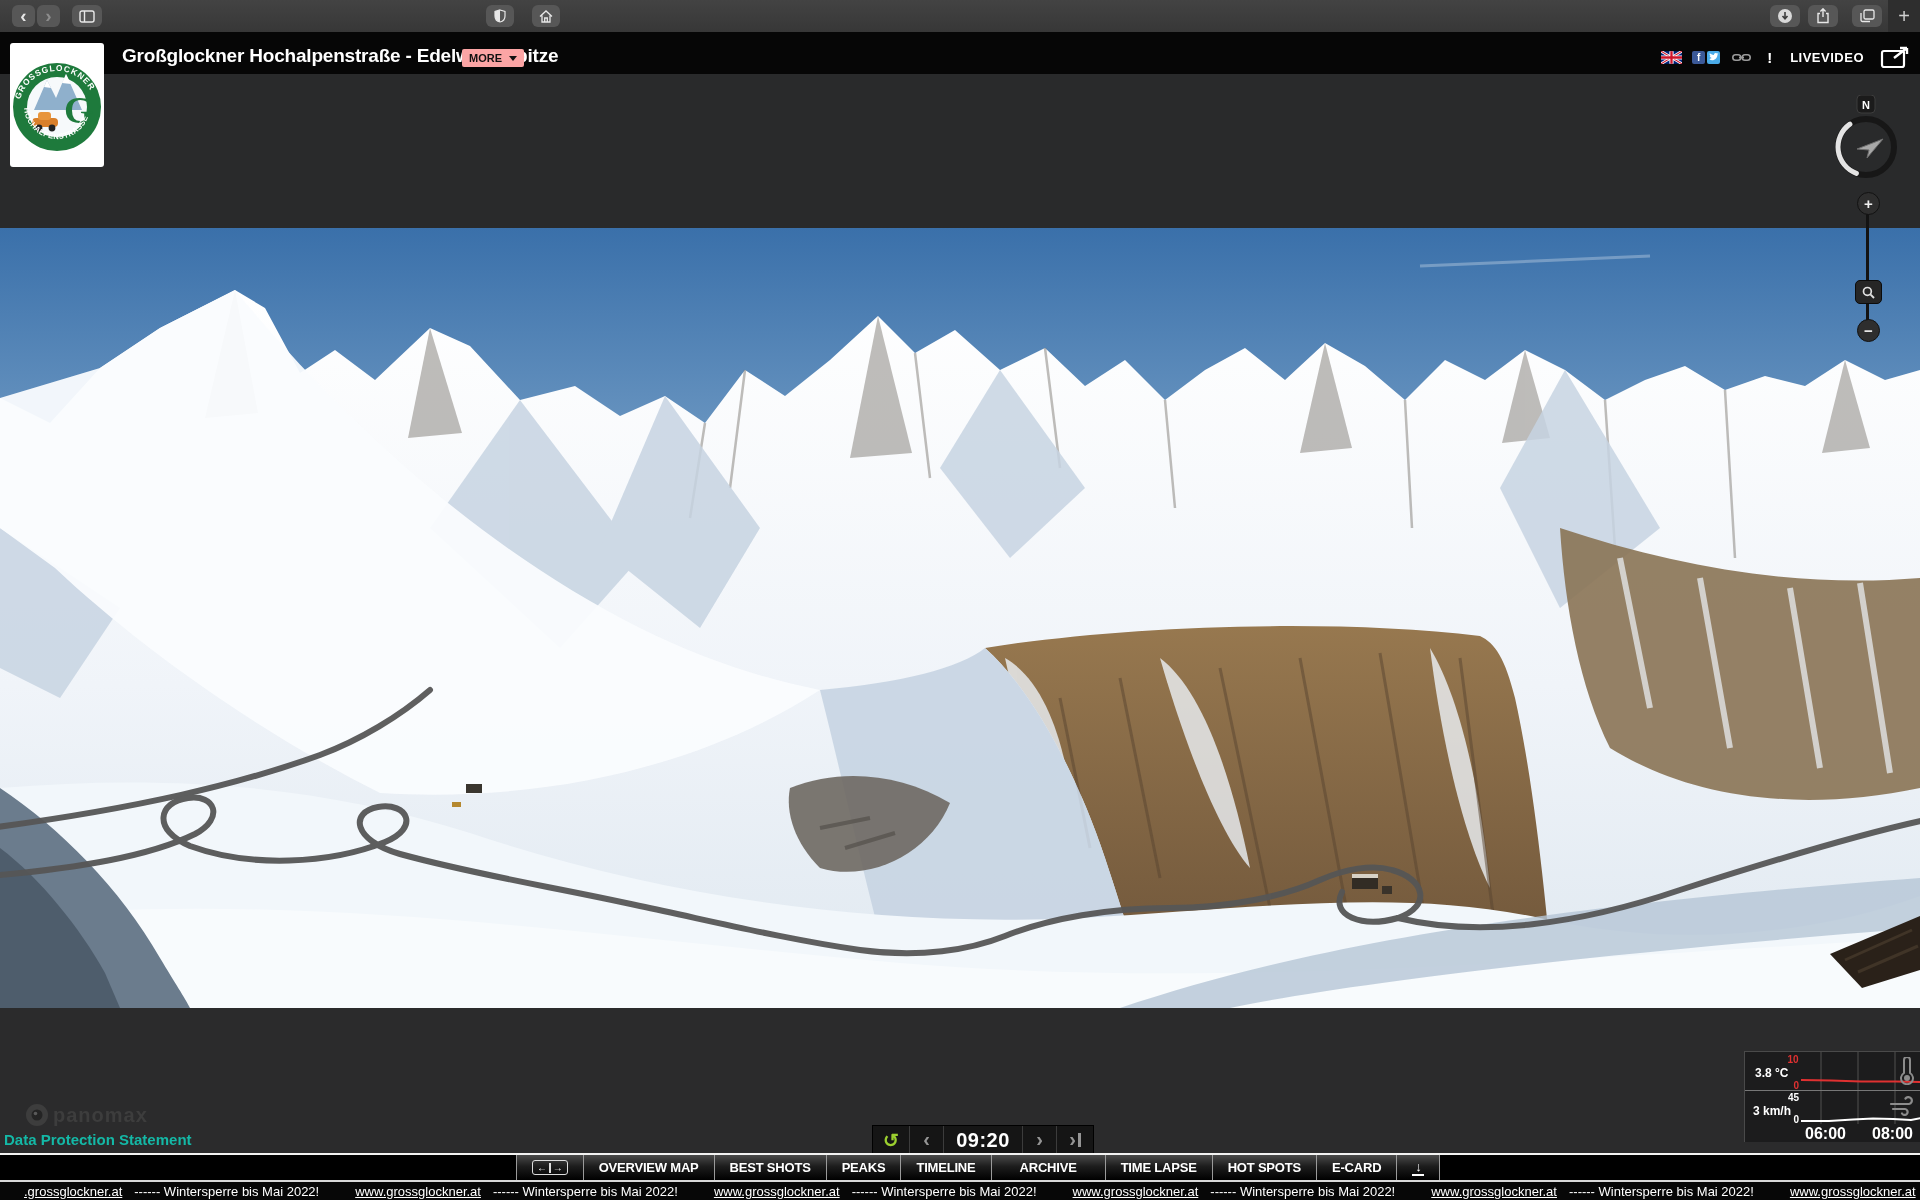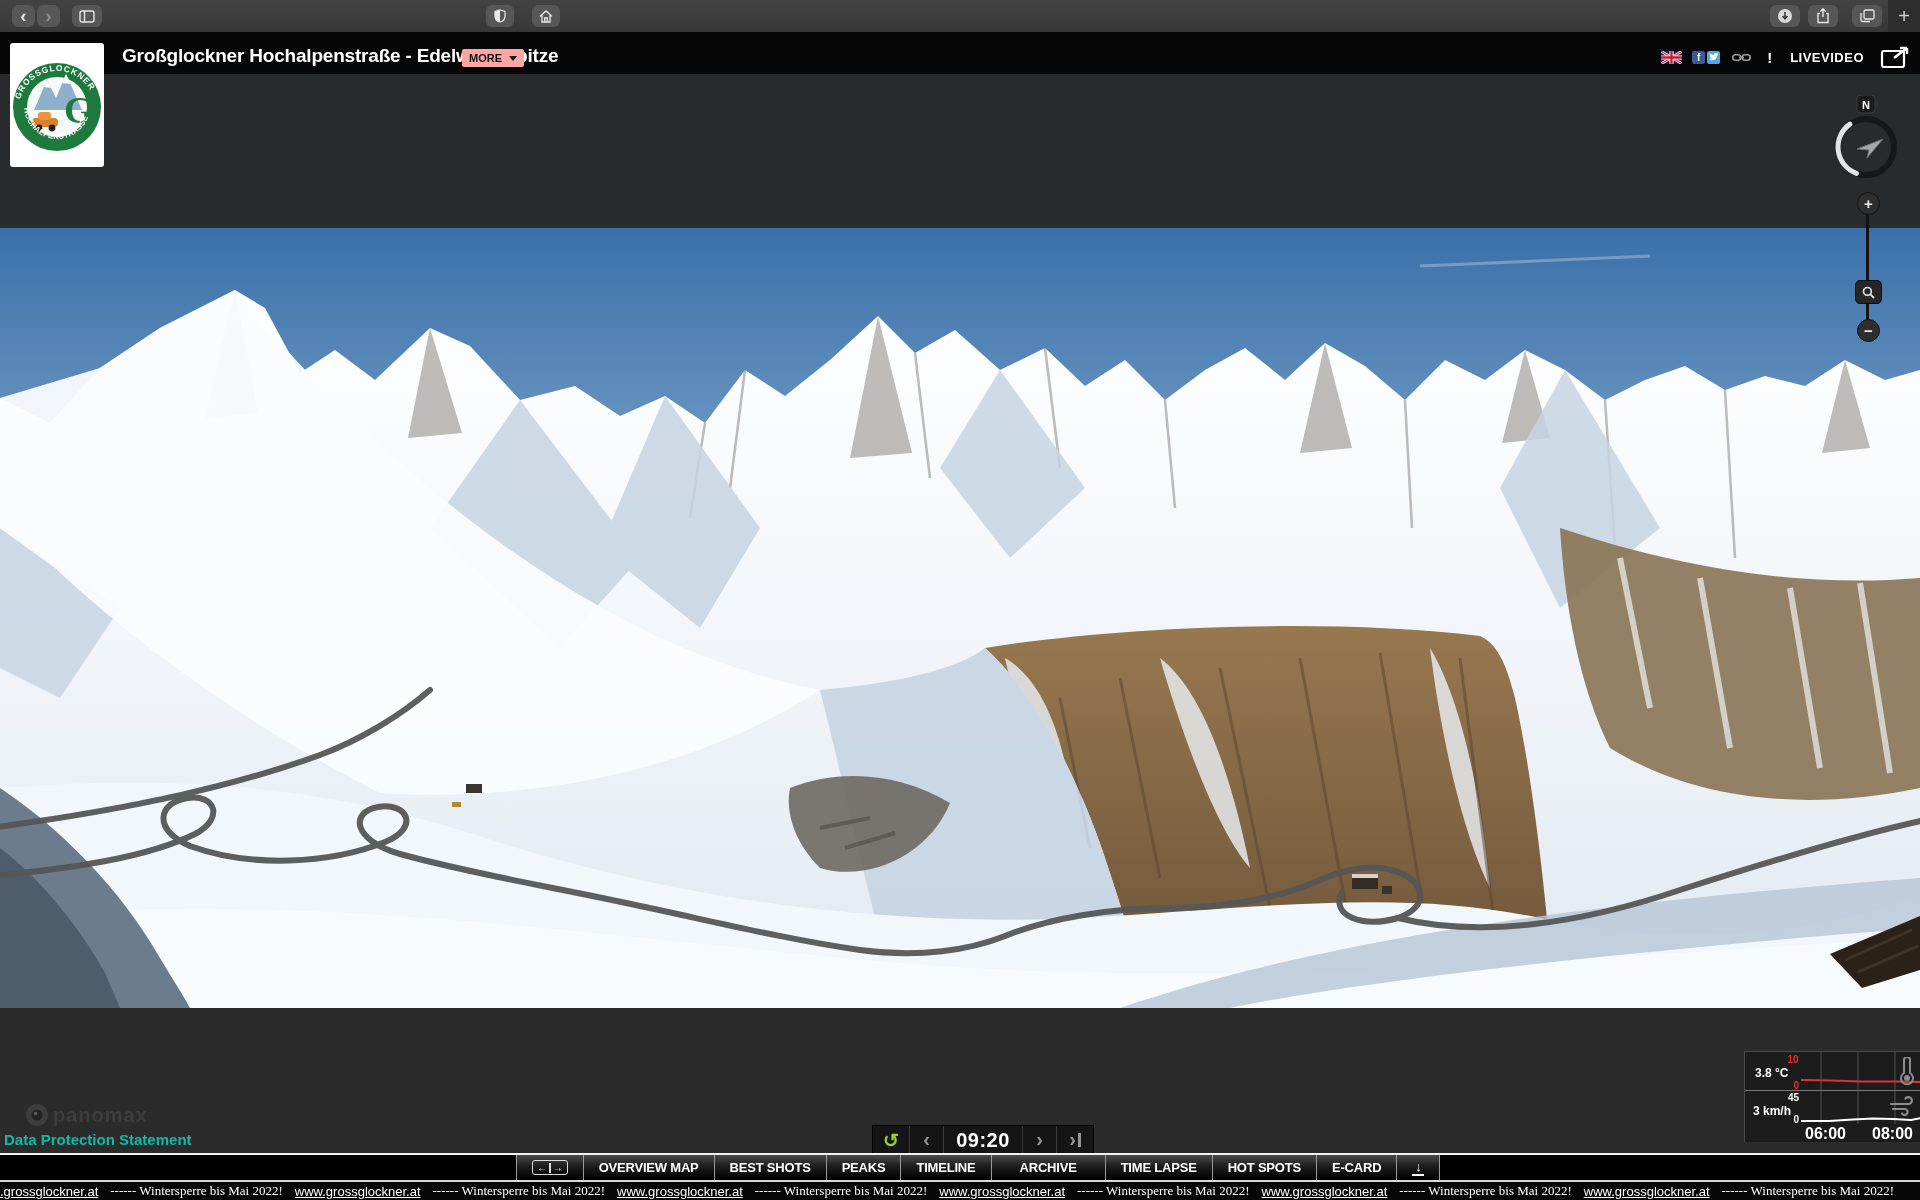--- a/index.html
+++ b/index.html
@@ -93,22 +93,22 @@
   .panbox{display:flex;align-items:center;border:1px solid #ddd;border-radius:3px;
     padding:1px 4px;font-size:10px;color:#fff;gap:2px;}
   .panbar{width:2px;height:10px;background:#ddd;}
   .dl-wrap{display:flex;flex-direction:column;align-items:center;line-height:1;}
   .dl-arrow{font-size:13px;font-weight:bold;}
   .dl-bar{width:12px;height:2px;background:#fff;margin-top:1px;}
 
   
   .ticker{position:absolute;left:0;top:1182px;width:1920px;height:18px;background:#070707;
     display:flex;align-items:center;white-space:nowrap;overflow:hidden;color:#fff;font-size:13px;}
-  .tk-link{color:#fff;text-decoration:underline;margin:0 6px;}
-  .tk-notice{margin:7px 6px;font-family:Liberation Serif, serif;}
+  .tk-link{color:#fff;text-decoration:underline;margin:0 6px;padding-left:24px;}
+  .tk-notice{margin:7px 6px;}
 </style>
 </head>
 <body>
 
 <div id="app">
 
   <div class="chrome">
     <div class="cbtn" style="left:12px;width:23px">
       <span class="chev">‹</span>
       </div>

